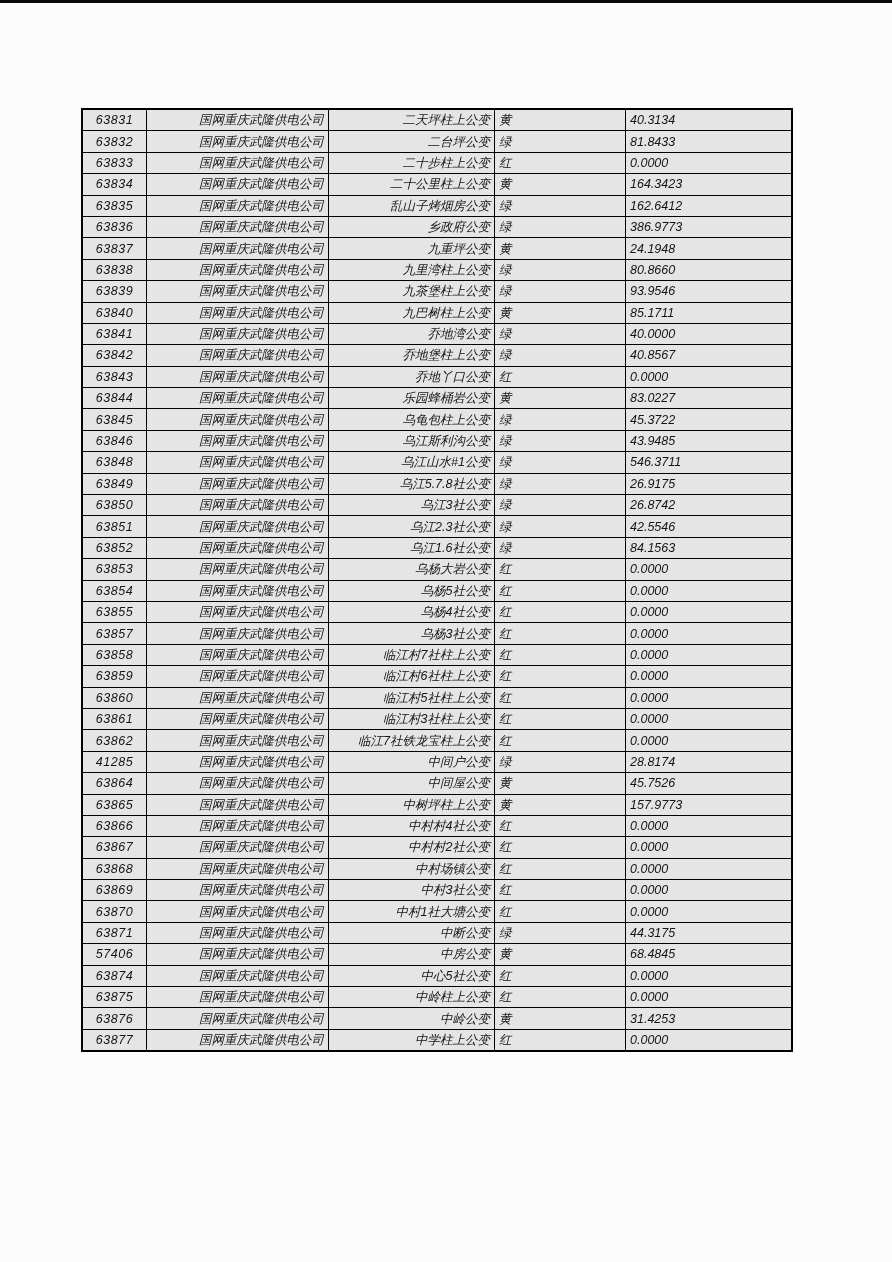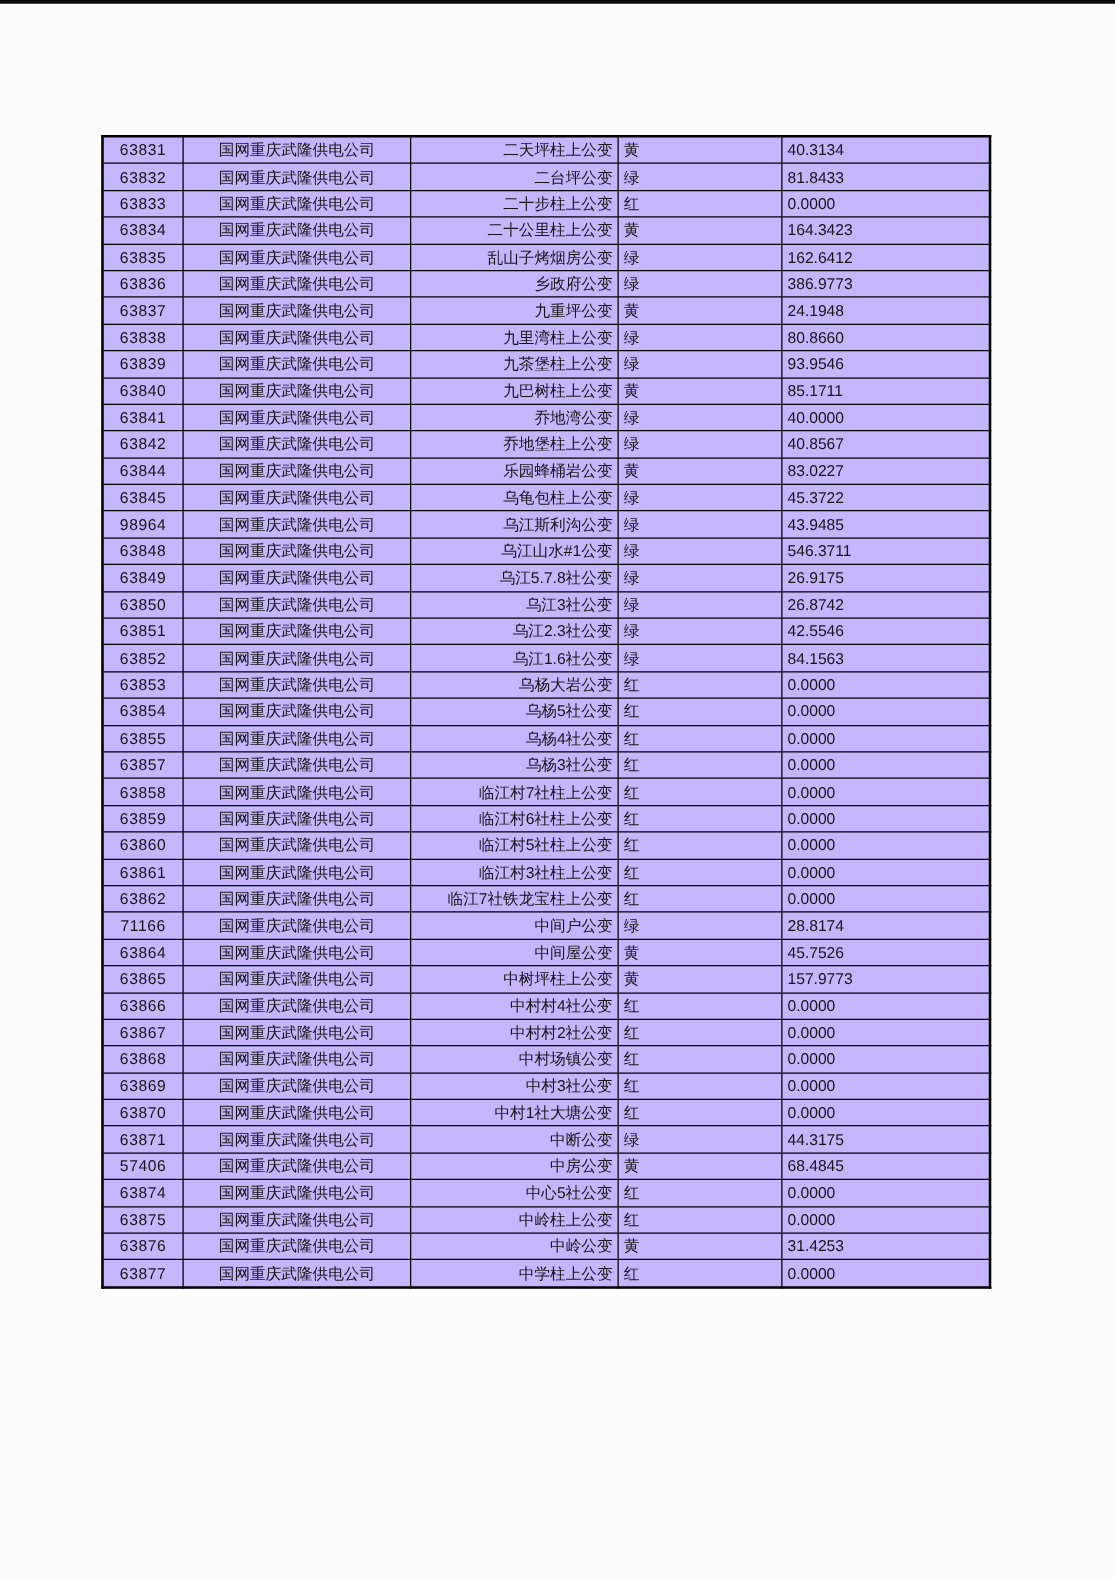--- a/index.html
+++ b/index.html
@@ -24,34 +24,35 @@
     background: #0b0b0b;
   }
   table.data-table {
     position: absolute;
     left: 81px;
     top: 108px;
     width: 704px;
     border-collapse: collapse;
     table-layout: fixed;
     border: 2px solid #000;
-    background: #c4b5fd;
+    background: #e5e5e5;
+    font-style: italic;
   }
   table.data-table td {
     border: 1px solid #000;
     height: 20.4px;
     font-size: 12.5px;
     line-height: 20px;
     padding: 0 4px;
     white-space: nowrap;
     overflow: hidden;
     color: #151515;
   }
   td.col-id      { width: 55px;  text-align: center; letter-spacing: 0.5px; }
-  td.col-company { width: 173px; text-align: center; }
+  td.col-company { width: 173px; text-align: right; }
   td.col-name    { width: 157px; text-align: right; }
   td.col-status  { width: 122px; text-align: left; }
   td.col-value   { width: 157px; text-align: left; }
 </style>
 </head>
 <body>
 
 <div class="top-bar"></div>
 
 <table class="data-table">
@@ -134,35 +135,42 @@
         <td class="col-value">40.0000</td>
       </tr>
       <tr>
         <td class="col-id">63842</td>
         <td class="col-company">国网重庆武隆供电公司</td>
         <td class="col-name">乔地堡柱上公变</td>
         <td class="col-status">绿</td>
         <td class="col-value">40.8567</td>
       </tr>
       <tr>
+        <td class="col-id">63843</td>
+        <td class="col-company">国网重庆武隆供电公司</td>
+        <td class="col-name">乔地丫口公变</td>
+        <td class="col-status">红</td>
+        <td class="col-value">0.0000</td>
+      </tr>
+      <tr>
         <td class="col-id">63844</td>
         <td class="col-company">国网重庆武隆供电公司</td>
         <td class="col-name">乐园蜂桶岩公变</td>
         <td class="col-status">黄</td>
         <td class="col-value">83.0227</td>
       </tr>
       <tr>
         <td class="col-id">63845</td>
         <td class="col-company">国网重庆武隆供电公司</td>
         <td class="col-name">乌龟包柱上公变</td>
         <td class="col-status">绿</td>
         <td class="col-value">45.3722</td>
       </tr>
       <tr>
-        <td class="col-id">98964</td>
+        <td class="col-id">63846</td>
         <td class="col-company">国网重庆武隆供电公司</td>
         <td class="col-name">乌江斯利沟公变</td>
         <td class="col-status">绿</td>
         <td class="col-value">43.9485</td>
       </tr>
       <tr>
         <td class="col-id">63848</td>
         <td class="col-company">国网重庆武隆供电公司</td>
         <td class="col-name">乌江山水#1公变</td>
         <td class="col-status">绿</td>
@@ -253,21 +261,21 @@
         <td class="col-value">0.0000</td>
       </tr>
       <tr>
         <td class="col-id">63862</td>
         <td class="col-company">国网重庆武隆供电公司</td>
         <td class="col-name">临江7社铁龙宝柱上公变</td>
         <td class="col-status">红</td>
         <td class="col-value">0.0000</td>
       </tr>
       <tr>
-        <td class="col-id">71166</td>
+        <td class="col-id">41285</td>
         <td class="col-company">国网重庆武隆供电公司</td>
         <td class="col-name">中间户公变</td>
         <td class="col-status">绿</td>
         <td class="col-value">28.8174</td>
       </tr>
       <tr>
         <td class="col-id">63864</td>
         <td class="col-company">国网重庆武隆供电公司</td>
         <td class="col-name">中间屋公变</td>
         <td class="col-status">黄</td>

